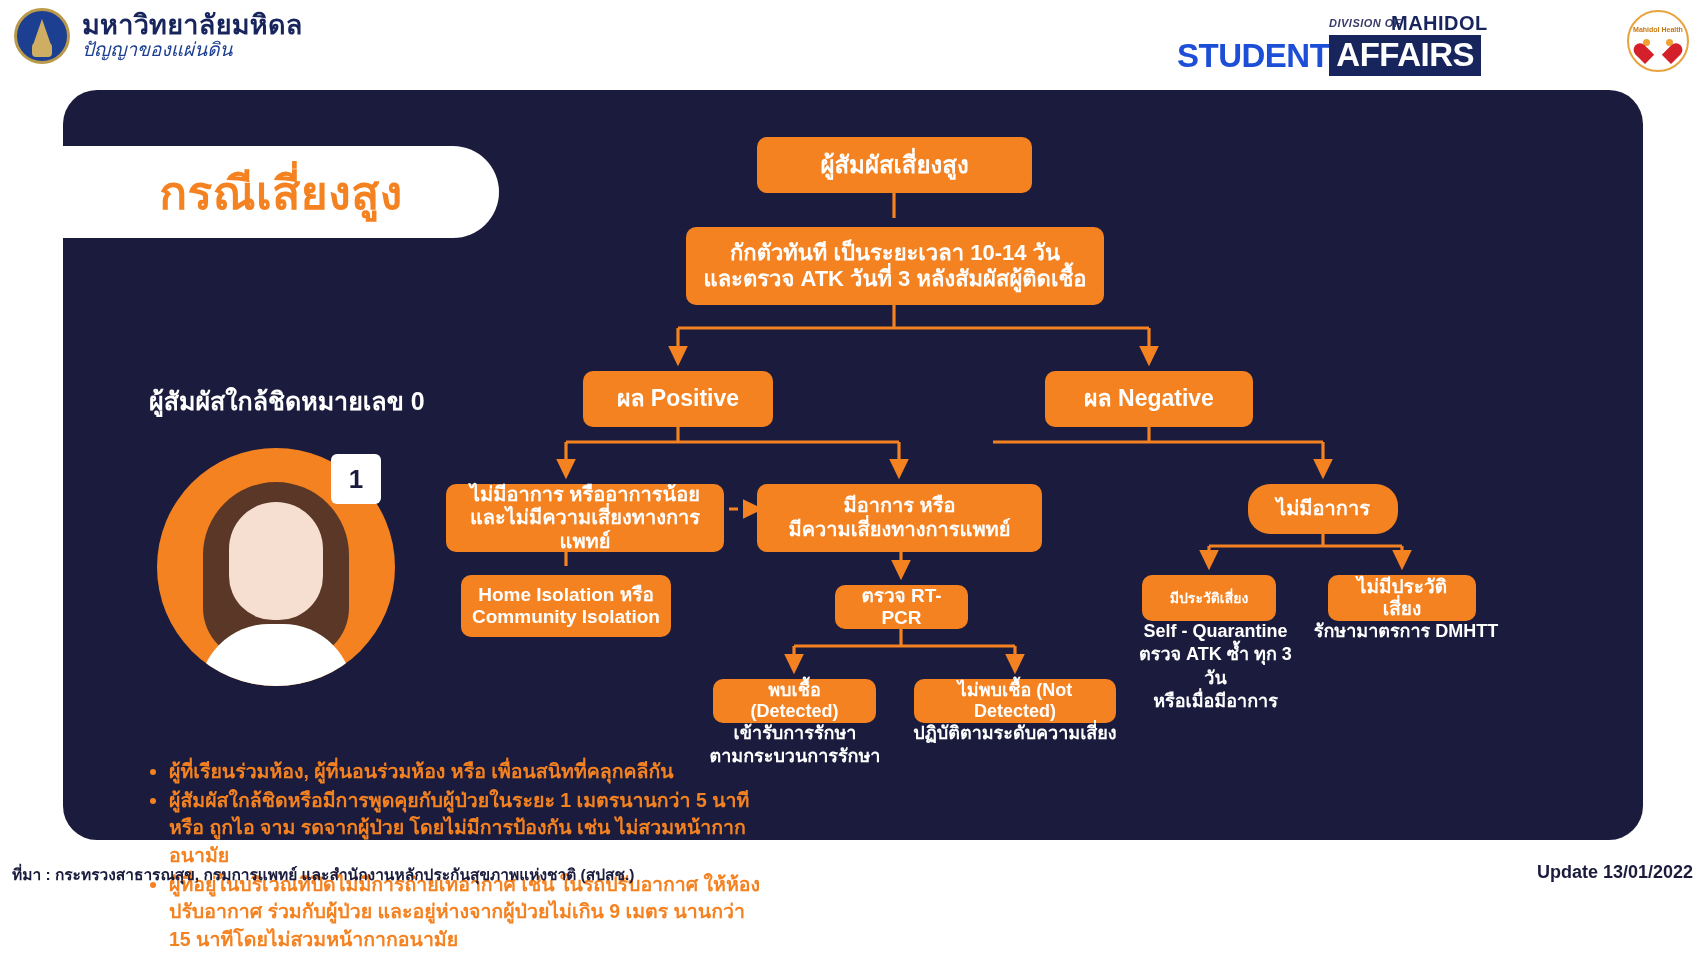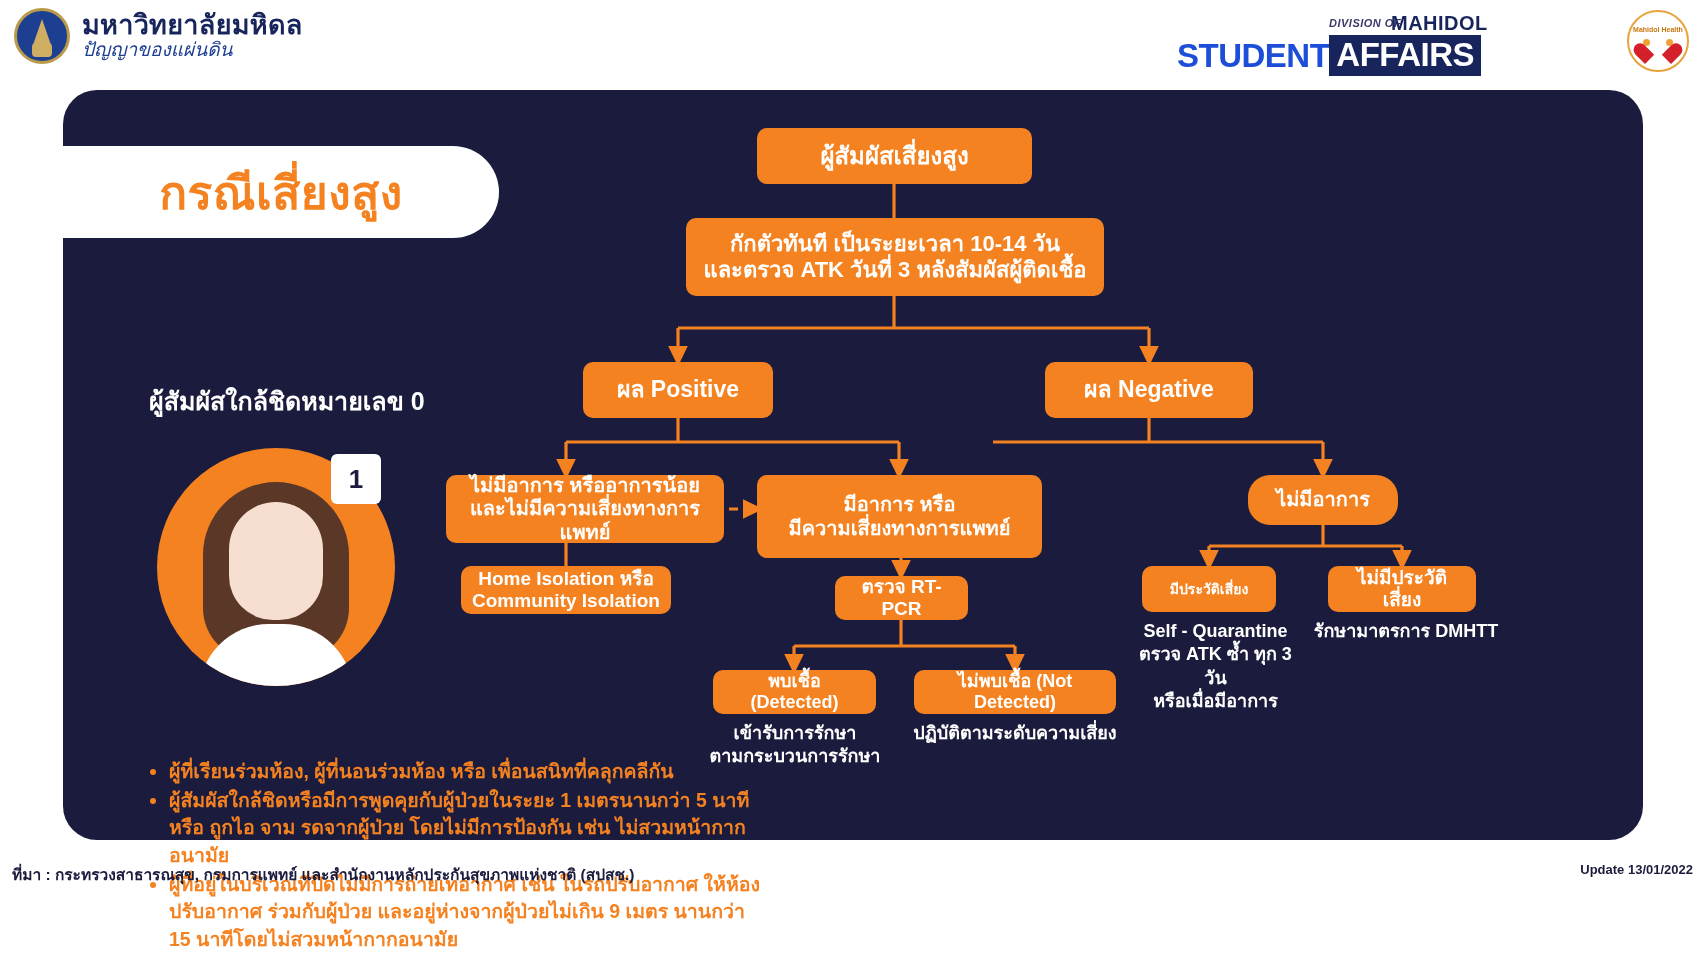--- a/index.html
+++ b/index.html
@@ -80,29 +80,29 @@
   
   .bullets { position: absolute; left: 86px; top: 668px; width: 620px; color: #f58220;
              font-size: 19.5px; line-height: 1.42; font-weight: 600; }
   .bullets li { margin-bottom: 1px; }
   .bullets ul { padding-left: 20px; }
 
   
   .flow { position: absolute; left: 0; top: 0; width: 1580px; height: 750px; }
   .node { position: absolute; background: #f58220; border-radius: 10px; color: #fff;
           display: flex; align-items: center; justify-content: center; text-align: center;
-          font-weight: 700; line-height: 1.18; padding: 4px 10px; }
+          font-weight: 700; line-height: 1.18; padding: 4px 10px; margin-top: 9px; }
   .lbl { position: absolute; color: #ffffff; text-align: center; font-size: 18px;
          font-weight: 600; line-height: 1.3; }
 
   svg.links { position: absolute; left: 0; top: 0; width: 1580px; height: 750px; overflow: visible; }
 
   
   .footer-left { position: absolute; left: 12px; top: 862px; font-size: 15.5px; color: #1b1c3d; font-weight: 600; }
-  .footer-right { position: absolute; right: 14px; top: 862px; font-size: 13px; color: #1b1c3d; font-weight: 700; }
+  .footer-right { position: absolute; right: 14px; top: 862px; font-size: 18px; color: #1b1c3d; font-weight: 700; }
 </style>
 </head>
 <body>
 
 <div id="root">
 
   <div class="header">
     <div class="logo-wrap">
       <div class="seal"></div>
       <div class="uni-th">
@@ -208,27 +208,27 @@
           </div>
           <div class="node" style="left: 520px; top: 272px; width: 190px; height: 56px; font-size: 23px;">
             <span>ผล Positive</span>
           </div>
           <div class="node" style="left: 982px; top: 272px; width: 208px; height: 56px; font-size: 23px;">
             <span>ผล Negative</span>
           </div>
           <div class="node" style="left: 383px; top: 385px; width: 278px; height: 68px; font-size: 20px;">
             <span>ไม่มีอาการ หรืออาการน้อย<br>และไม่มีความเสี่ยงทางการแพทย์</span>
           </div>
-          <div class="node" style="left: 694px; top: 385px; width: 285px; height: 83px; font-size: 20px;">
+          <div class="node" style="left: 694px; top: 385px; width: 285px; height: 68px; font-size: 20px;">
             <span>มีอาการ หรือ<br>มีความเสี่ยงทางการแพทย์</span>
           </div>
           <div class="node" style="left: 1185px; top: 385px; width: 150px; height: 50px; font-size: 20px; border-radius: 22px;">
             <span>ไม่มีอาการ</span>
           </div>
-          <div class="node" style="left: 398px; top: 476px; width: 210px; height: 48px; font-size: 19px;">
+          <div class="node" style="left: 398px; top: 476px; width: 210px; height: 62px; font-size: 19px;">
             <span>Home Isolation หรือ<br>Community Isolation</span>
           </div>
           <div class="node" style="left: 772px; top: 486px; width: 133px; height: 44px; font-size: 19px;">
             <span>ตรวจ RT-PCR</span>
           </div>
           <div class="node" style="left: 1079px; top: 476px; width: 134px; height: 46px; font-size: 14px;">
             <span>มีประวัติเสี่ยง</span>
           </div>
           <div class="node" style="left: 1265px; top: 476px; width: 148px; height: 46px; font-size: 19px; align-items: center;">
             <span>ไม่มีประวัติเสี่ยง</span>

